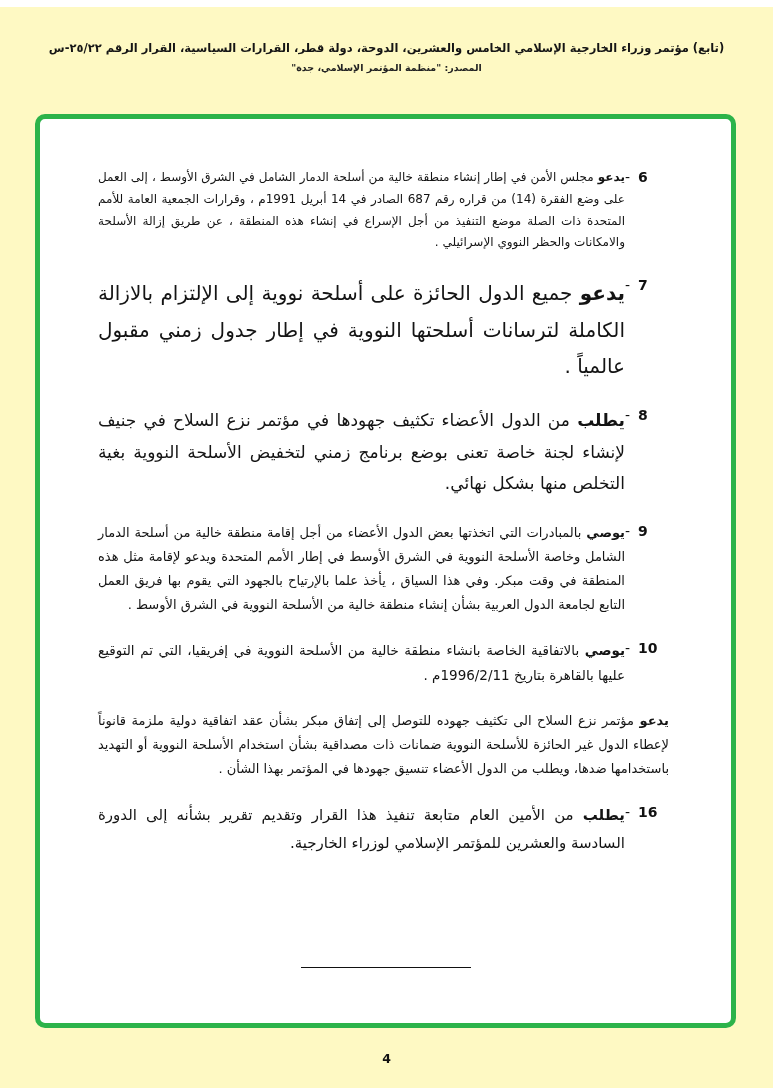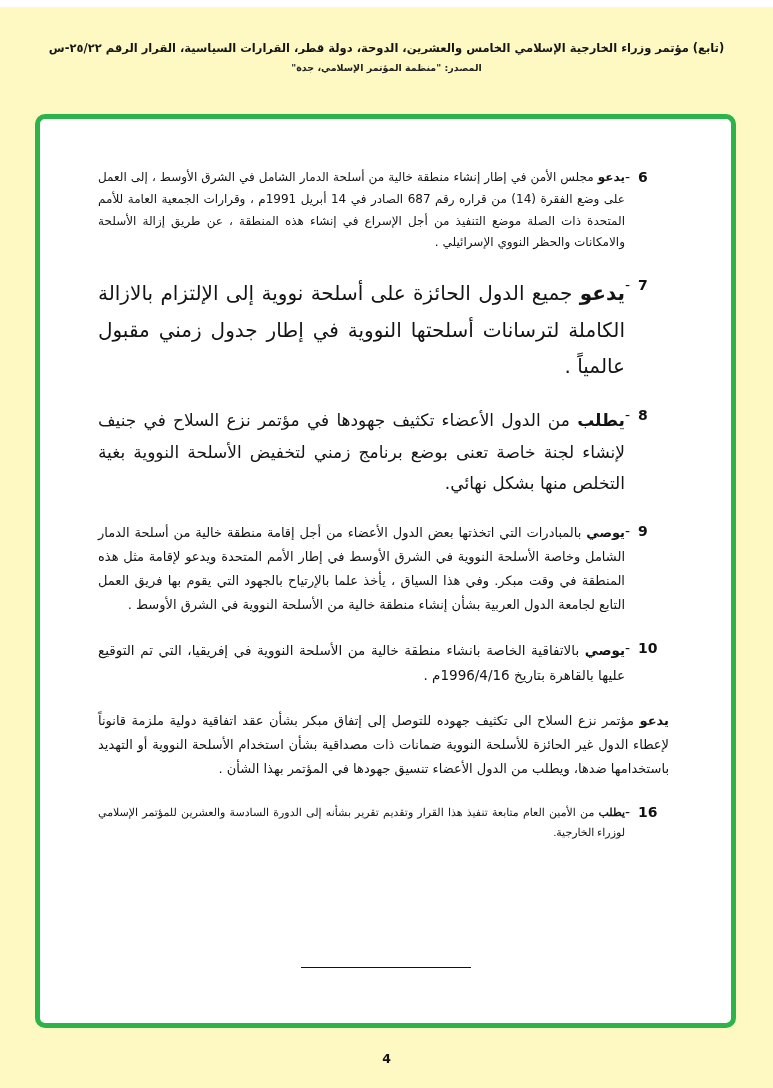--- a/index.html
+++ b/index.html
@@ -85,21 +85,21 @@
     color: #141414;
   }
   .clause-text .lead { font-weight: bold; }
 
   .clause.c6  .clause-text { font-size: 12px; line-height: 1.82; }
   .clause.c7  .clause-text { font-size: 20px; line-height: 1.82; }
   .clause.c8  .clause-text { font-size: 17px;   line-height: 1.85; }
   .clause.c9  .clause-text { font-size: 13px;   line-height: 1.85; }
   .clause.c10 .clause-text { font-size: 13.5px; line-height: 1.85; }
   .clause.c11 .clause-text { font-size: 13px;   line-height: 1.85; }
-  .clause.c12 .clause-text { font-size: 11px; line-height: 1.85; font-family: Liberation Serif, serif; }
+  .clause.c12 .clause-text { font-size: 15px; line-height: 1.85; }
 
   
   .end-rule {
     position: absolute;
     bottom: 55px;
     left: 50%;
     transform: translateX(-50%);
     width: 170px;
     height: 0;
     border-top: 1.6px solid #111;
@@ -145,21 +145,21 @@
         <div class="clause-text"><span class="lead">يطلب</span> <span>من الدول الأعضاء تكثيف جهودها في مؤتمر نزع السلاح في جنيف لإنشاء لجنة خاصة تعنى بوضع برنامج زمني لتخفيض الأسلحة النووية بغية التخلص منها بشكل نهائي.</span></div>
       </div>
 
       <div class="clause c9">
         <div class="marker"><span class="dash">-</span><span class="num">9</span></div>
         <div class="clause-text"><span class="lead">يوصي</span> <span>بالمبادرات التي اتخذتها بعض الدول الأعضاء من أجل إقامة منطقة خالية من أسلحة الدمار الشامل وخاصة الأسلحة النووية في الشرق الأوسط في إطار الأمم المتحدة ويدعو لإقامة مثل هذه المنطقة في وقت مبكر. وفي هذا السياق ، يأخذ علما بالإرتياح بالجهود التي يقوم بها فريق العمل التابع لجامعة الدول العربية بشأن إنشاء منطقة خالية من الأسلحة النووية في الشرق الأوسط .</span></div>
       </div>
 
       <div class="clause c10">
         <div class="marker"><span class="dash">-</span><span class="num">10</span></div>
-        <div class="clause-text"><span class="lead">يوصي</span> <span>بالاتفاقية الخاصة بانشاء منطقة خالية من الأسلحة النووية في إفريقيا، التي تم التوقيع عليها بالقاهرة بتاريخ 1996/4/16م .</span></div>
+        <div class="clause-text"><span class="lead">يوصي</span> <span>بالاتفاقية الخاصة بانشاء منطقة خالية من الأسلحة النووية في إفريقيا، التي تم التوقيع عليها بالقاهرة بتاريخ 1996/2/11م .</span></div>
       </div>
 
       <div class="clause c11">
         <div class="clause-text"><span class="lead">يدعو</span> <span>مؤتمر نزع السلاح الى تكثيف جهوده للتوصل إلى إتفاق مبكر بشأن عقد اتفاقية دولية ملزمة قانوناً لإعطاء الدول غير الحائزة للأسلحة النووية ضمانات ذات مصداقية بشأن استخدام الأسلحة النووية أو التهديد باستخدامها ضدها، ويطلب من الدول الأعضاء تنسيق جهودها في المؤتمر بهذا الشأن .</span></div>
       </div>
 
       <div class="clause c12">
         <div class="marker"><span class="dash">-</span><span class="num">16</span></div>
         <div class="clause-text"><span class="lead">يطلب</span> <span>من الأمين العام متابعة تنفيذ هذا القرار وتقديم تقرير بشأنه إلى الدورة السادسة والعشرين للمؤتمر الإسلامي لوزراء الخارجية.</span></div>
       </div>

